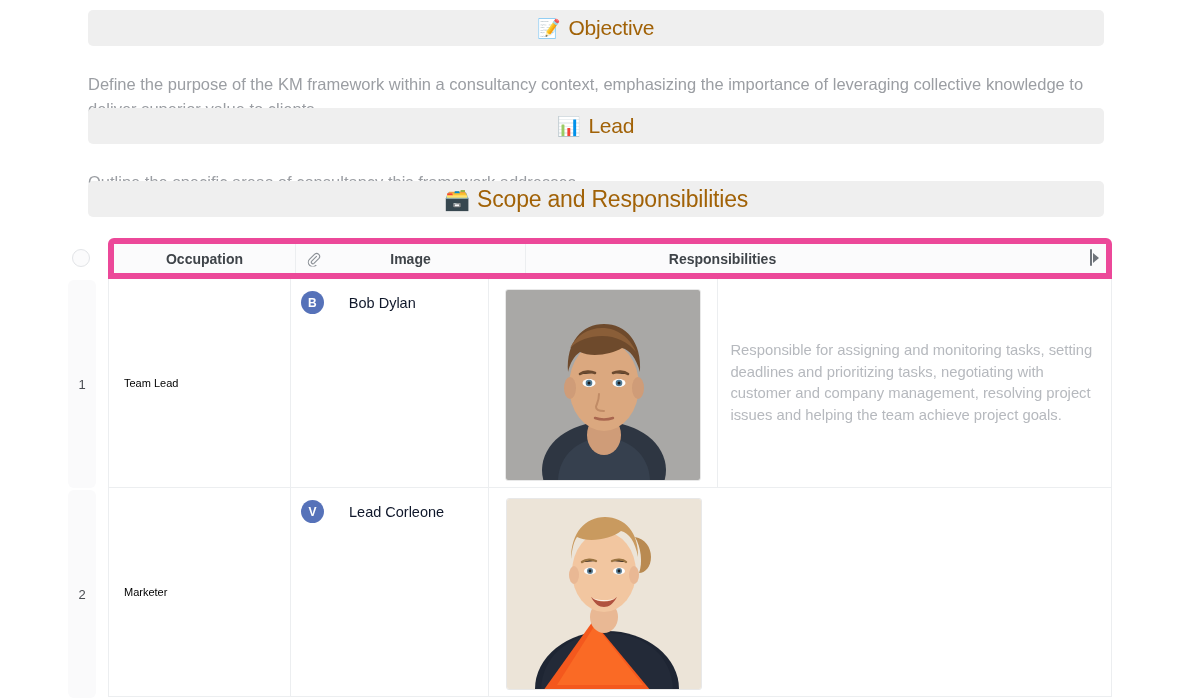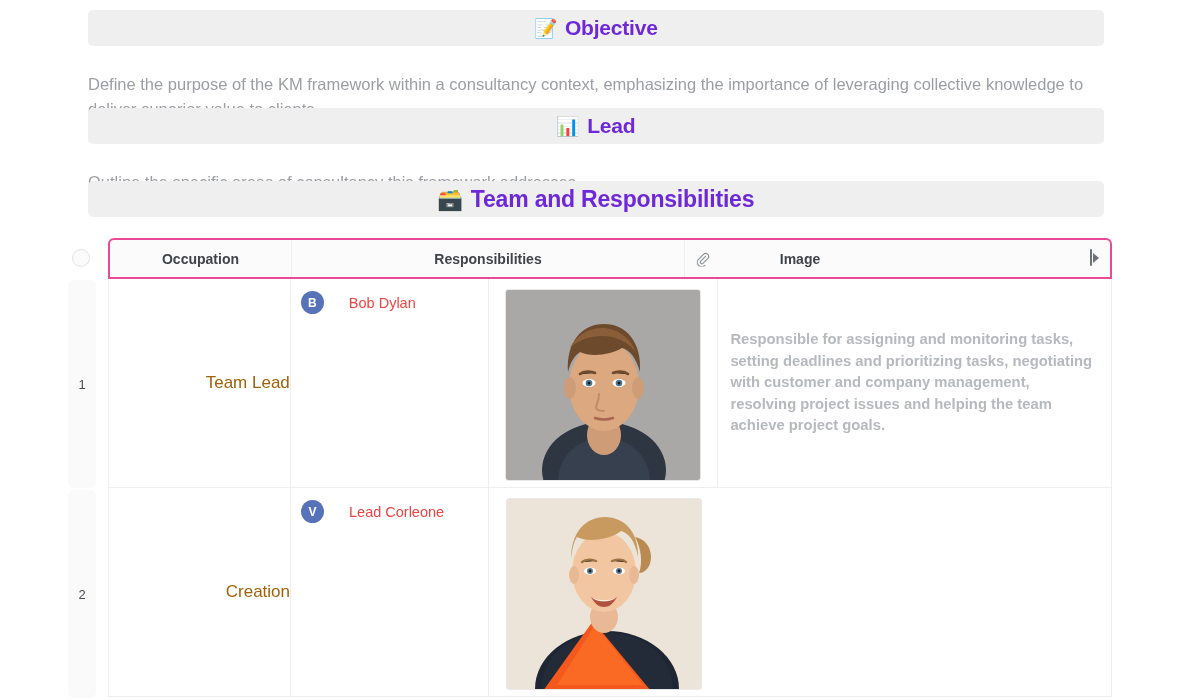--- a/index.html
+++ b/index.html
@@ -36,22 +36,22 @@
     align-items: center;
     gap: 7px;
   }
   .banner .emoji {
     font-size: 19px;
     line-height: 1;
     display: inline-block;
   }
   .banner .btitle {
     font-size: 21px;
-    font-weight: bold;
-    color: #6d28d9;
+    font-weight: normal;
+    color: #a16207;
     letter-spacing: -0.2px;
     white-space: nowrap;
   }
   .banner.b-objective { top: 10px; }
   .banner.b-scope     { top: 108px; }
   .banner.b-roles     { top: 181px; }
   .banner.b-roles .btitle { font-size: 23px; }
   .banner.b-roles .emoji { font-size: 21px; }
 
   
@@ -107,21 +107,21 @@
 
   
   .thead {
     position: absolute;
     left: 44px;
     top: 0;
     width: 1004px;
     height: 41px;
     display: flex;
     background: #fbfbfc;
-    border: 2px solid #ec4899;
+    border: 6px solid #ec4899;
     border-radius: 6px 6px 0 0;
   }
   .th {
     display: flex;
     align-items: center;
     justify-content: center;
     gap: 8px;
     height: 100%;
     border-right: 1px solid #eceef0;
     font-size: 14px;
@@ -179,28 +179,27 @@
     border-right: 1px solid #eceef0;
     border-bottom: 1px solid #eceef0;
     background: #ffffff;
     min-height: 209px;
   }
   .td {
     border-right: 1px solid #eceef0;
     display: flex;
     padding: 0;
   }
-  .td:last-child { border-right: none; font-weight: bold; }
+  .td:last-child { border-right: none; }
   .td.c-occupation {
     width: 182px;
     align-items: center;
     padding-left: 15px;
-    font-size: 17px;
-    color: #a16207;
-    justify-content: flex-end;
+    font-size: 11px;
+    color: #000000;
   }
   .td.c-assignee {
     width: 198px;
     align-items: flex-start;
     padding: 12px 0 0 10px;
   }
   .td.c-image {
     width: 230px;
     align-items: flex-start;
     justify-content: center;
@@ -226,21 +225,21 @@
     color: #ffffff;
     font-size: 12px;
     font-weight: bold;
     display: flex;
     align-items: center;
     justify-content: center;
     flex: 0 0 auto;
   }
   .assignee-name {
     font-size: 14.5px;
-    color: #ef4444;
+    color: #0f172a;
     white-space: nowrap;
     padding-left: 16px;
   }
 
   
   .resp {
     font-size: 14.8px;
     line-height: 21.5px;
     color: #b6b9be;
     white-space: pre-line;
@@ -275,50 +274,50 @@
       <span class="emoji">📊</span>
       <span class="btitle">Lead</span>
     </div>
   </div>
 
   <p class="para p-scope">Outline the specific areas of consultancy this framework addresses.</p>
 
   <div class="banner b-roles">
     <div class="banner-inner">
       <span class="emoji">🗃️</span>
-      <span class="btitle">Team and Responsibilities</span>
+      <span class="btitle">Scope and Responsibilities</span>
     </div>
   </div>
 
   <div class="table-wrap">
     <div class="grid">
 
       <div class="select-all"></div>
 
       <div class="num-gutter g1">
         <span>1</span>
       </div>
       <div class="num-gutter g2">
         <span>2</span>
       </div>
 
       <div class="thead">
         <div class="th c-occupation">
           <span>Occupation</span>
-        </div>
-        <div class="th c-responsibility">
-          <span>Responsibilities</span>
         </div>
         <div class="th c-image">
           <span class="hicon">
             <svg width="15" height="15" viewBox="0 0 16 16" fill="none">
               <path d="M11.2 5.1 6.1 10.2a1.7 1.7 0 0 0 2.4 2.4l5.3-5.3a3.2 3.2 0 0 0-4.5-4.5L3.9 8.2a4.7 4.7 0 0 0 6.7 6.7" stroke="#8b9096" stroke-width="1.2" stroke-linecap="round" stroke-linejoin="round"></path>
             </svg>
           </span>
           <span>Image</span>
+        </div>
+        <div class="th c-responsibility">
+          <span>Responsibilities</span>
         </div>
       </div>
 
       <div class="expand-handle">
         <span class="bar"></span>
         <span class="tri"></span>
       </div>
 
       <div class="tbody">
 
@@ -356,21 +355,21 @@
               </svg>
             </div>
           </div>
           <div class="td c-responsibility">
             <span class="resp">Responsible for assigning and monitoring tasks, setting deadlines and prioritizing tasks, negotiating with customer and company management, resolving project issues and helping the team achieve project goals.</span>
           </div>
         </div>
 
         <div class="tr">
           <div class="td c-occupation">
-            <span>Creation</span>
+            <span>Marketer</span>
           </div>
           <div class="td c-assignee">
             <div class="assignee">
               <span class="avatar">V</span>
               <span class="assignee-name">Lead Corleone</span>
             </div>
           </div>
           <div class="td c-image">
             <div class="photo">
               <svg width="196" height="192" viewBox="0 0 196 192">

